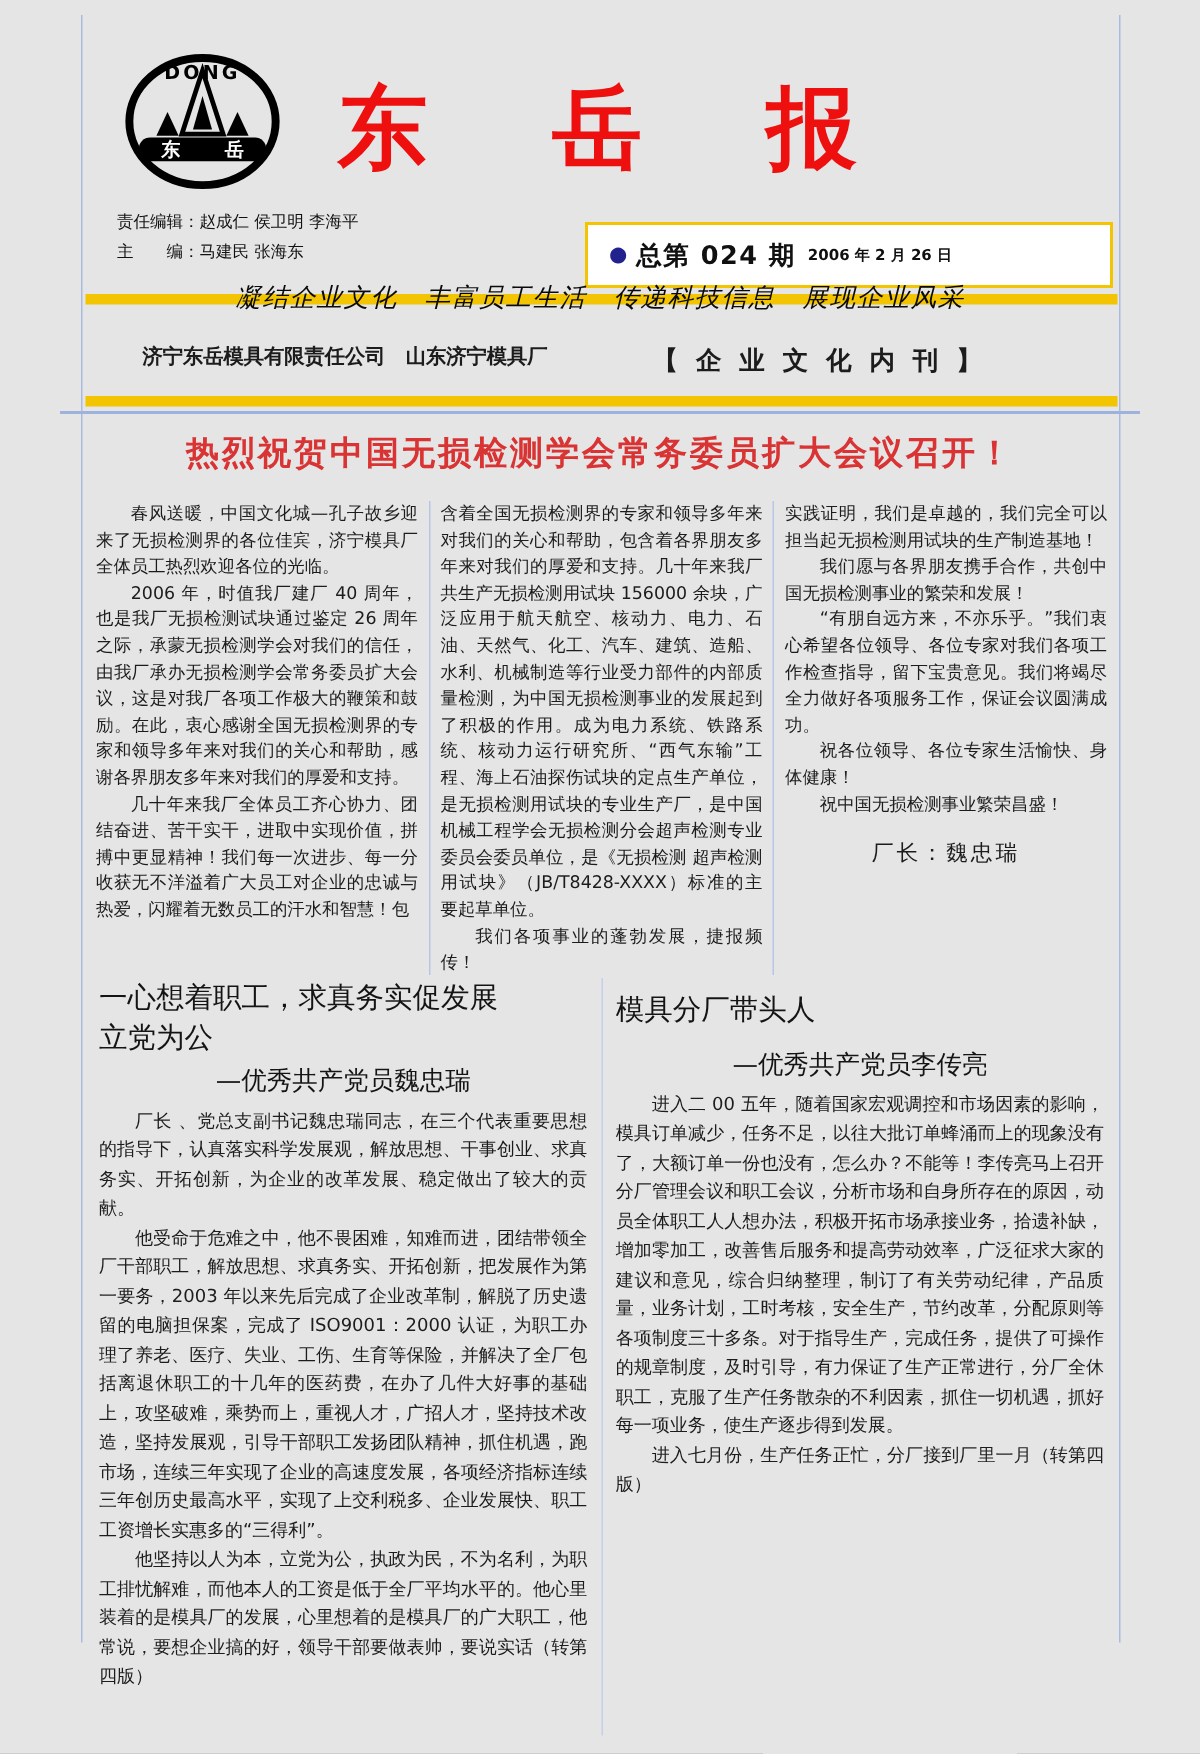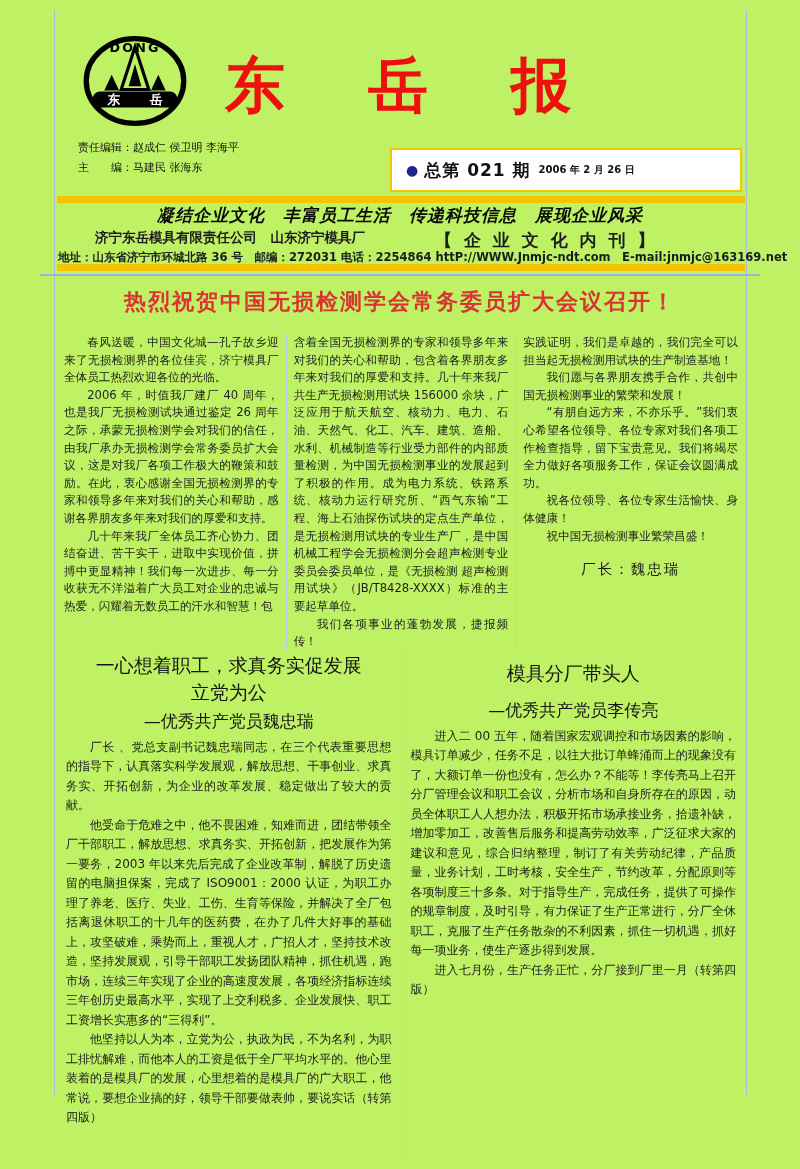--- a/index.html
+++ b/index.html
@@ -1,19 +1,19 @@
 <!DOCTYPE html>
 <html><head>
 <meta charset="utf-8">
 <style>
   * { margin:0; padding:0; box-sizing:border-box; }
   body { background:#888; font-family:"DejaVu Sans","Liberation Sans",sans-serif; }
   .page {
     position:relative; width:800px; height:1169px; margin:0 auto;
-    background:#bef264; overflow:hidden; color:#1c1c1c;
+    background:#e5e5e5; overflow:hidden; color:#1c1c1c;
   }
   
   .vline { position:absolute; width:1px; background:#a9bbdf; top:10px; height:1085px; }
   .vline.left { left:54px; } .vline.right { left:746px; }
   .hline-blue { position:absolute; left:40px; width:720px; height:2px; background:#9db3dd; top:274px; }
   .ybar { position:absolute; left:57px; width:688px; height:7px; background:#f2c402; }
   .ybar.b1 { top:196px; } .ybar.b2 { top:264px; }
 
   
   .logo { position:absolute; left:82px; top:28px; width:106px; height:106px; }
@@ -25,22 +25,22 @@
   .editors { position:absolute; left:78px; top:138px; font-size:11px; font-weight:normal; line-height:20px; color:#111; }
   .issue-box {
     position:absolute; left:390px; top:148px; width:352px; height:44px;
     border:2px solid #f2c402; display:flex; align-items:center; padding-left:14px; background:#fff;
   }
   .issue-bullet { color:#22228f; font-size:14px; margin-right:6px; line-height:1; }
   .issue-label { font-weight:bold; font-size:17px; color:#101010; letter-spacing:1px; }
   .issue-date { font-weight:bold; font-size:10px; margin-left:8px; color:#101010; }
 
   .slogan {
-    position:absolute; left:60px; top:204px; width:680px; text-align:center;
-    font-size:17px; font-weight:bold; font-style:italic; letter-spacing:1px; color:#0a0a0a;
+    position:absolute; left:60px; top:187px; width:680px; text-align:center;
+    font-size:17px; font-weight:normal; font-style:italic; letter-spacing:1px; color:#0a0a0a;
   }
   .company-row { position:absolute; left:95px; top:229px; width:645px; display:flex; }
   .company { font-size:13.5px; font-weight:bold; }
   .inner-label { font-size:17px; font-weight:bold; margin-left:70px; letter-spacing:3px; }
   .contact { position:absolute; left:58px; top:250px; width:688px; font-size:11.5px; font-weight:bold; white-space:nowrap; }
 
   .headline {
     position:absolute; left:60px; top:287px; width:680px; text-align:center;
     font-size:22px; font-weight:bold; color:#d93333; letter-spacing:2px; white-space:nowrap;
   }
@@ -50,21 +50,21 @@
   .s1col { flex:1 1 0; padding:0 7px; overflow:hidden; font-size:11.6px; line-height:17.6px; text-align:justify; }
   .s1col.rule { border-right:1px solid #b7c6e6; }
   .para { text-indent:2em; }
   .para.noindent { text-indent:0; }
   .signature { margin-top:16px; text-align:center; font-size:14.5px; letter-spacing:2px; }
 
   
   .section2 { position:absolute; left:57px; top:652px; width:688px; height:505px; display:flex; }
   .s2col { flex:1 1 0; padding:0 9px; overflow:hidden; font-size:12px; line-height:19.5px; text-align:justify; }
   .s2col.rule { border-right:1px solid #c3d0ea; }
-  .art-title { text-align:center; font-size:19px; font-weight:500; line-height:27px; color:#141414; }
+  .art-title { text-align:left; font-size:19px; font-weight:500; line-height:27px; color:#141414; }
   .art-sub { text-align:center; font-size:17px; font-weight:500; margin-top:6px; margin-bottom:6px; color:#141414; }
   .art-title.solo { margin-top:8px; }
   .art-sub.wide { margin-top:14px; }
 </style>
 </head>
 <body>
 
 <div class="page">
 
   <div class="vline left"></div>
@@ -84,31 +84,30 @@
 
   <div class="paper-title">东 岳 报</div>
 
   <div class="editors">
     <div>责任编辑：赵成仁 侯卫明 李海平</div>
     <div>主　　编：马建民 张海东</div>
   </div>
 
   <div class="issue-box">
     <span class="issue-bullet">●</span>
-    <span class="issue-label">总第 021 期</span>
+    <span class="issue-label">总第 024 期</span>
     <span class="issue-date">2006 年 2 月 26 日</span>
   </div>
 
   <div class="ybar b1"></div>
   <div class="slogan">凝结企业文化　丰富员工生活　传递科技信息　展现企业风采</div>
   <div class="company-row">
     <span class="company">济宁东岳模具有限责任公司　山东济宁模具厂</span>
     <span class="inner-label">【 企 业 文 化 内 刊 】</span>
   </div>
-  <div class="contact">地址：山东省济宁市环城北路 36 号　邮编：272031 电话：2254864 httP://WWW.Jnmjc-ndt.com　E-mail:jnmjc@163169.net</div>
   <div class="ybar b2"></div>
   <div class="hline-blue"></div>
 
   <div class="headline">热烈祝贺中国无损检测学会常务委员扩大会议召开！</div>
 
   <div class="section1">
     <div class="s1col rule">
       <p class="para">春风送暖，中国文化城—孔子故乡迎来了无损检测界的各位佳宾，济宁模具厂全体员工热烈欢迎各位的光临。</p>
       <p class="para">2006 年，时值我厂建厂 40 周年，也是我厂无损检测试块通过鉴定 26 周年之际，承蒙无损检测学会对我们的信任，由我厂承办无损检测学会常务委员扩大会议，这是对我厂各项工作极大的鞭策和鼓励。在此，衷心感谢全国无损检测界的专家和领导多年来对我们的关心和帮助，感谢各界朋友多年来对我们的厚爱和支持。</p>
       <p class="para">几十年来我厂全体员工齐心协力、团结奋进、苦干实干，进取中实现价值，拼搏中更显精神！我们每一次进步、每一分收获无不洋溢着广大员工对企业的忠诚与热爱，闪耀着无数员工的汗水和智慧！包</p>

